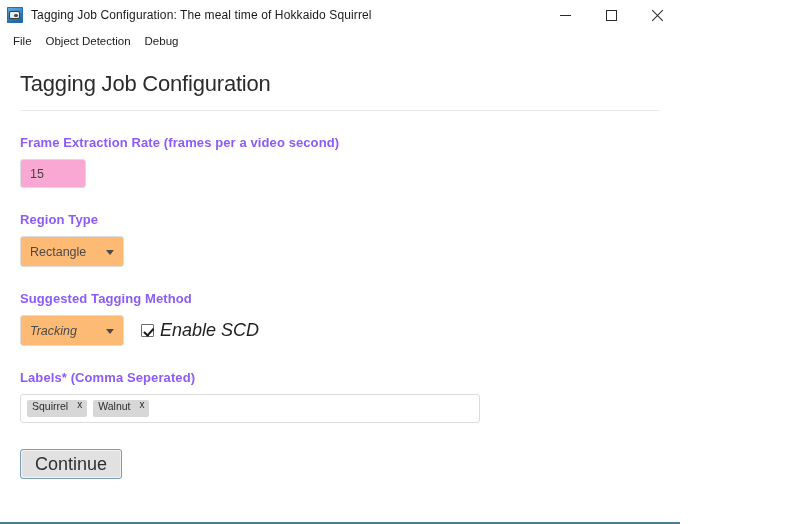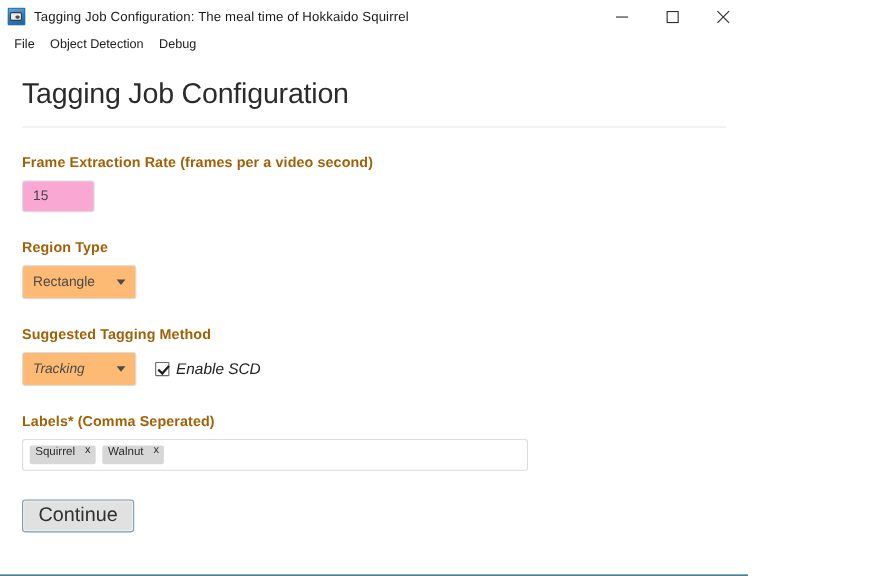--- a/index.html
+++ b/index.html
@@ -139,40 +139,40 @@
 
   
   .content {
     flex: 1 1 auto;
     background: #ffffff;
     padding: 0 20px;
     box-sizing: border-box;
     overflow: hidden;
   }
   .page-title {
-    font-size: 26px;
+    font-size: 22px;
     font-weight: 400;
     color: #2b2b2b;
     margin: 0;
     padding-top: 20px;
     letter-spacing: -0.2px;
     line-height: 1.15;
   }
   .divider {
     height: 1px;
     background: #e9eaec;
     margin: 14px 0 0 0;
     border: none;
   }
 
   .field-group { margin-top: 24px; }
   .field-label {
     font-size: 13px;
     font-weight: bold;
-    color: #a16207;
+    color: #8b5cf6;
     display: block;
     margin-bottom: 9px;
     letter-spacing: 0.1px;
   }
 
   .text-input {
     width: 66px;
     height: 29px;
     box-sizing: border-box;
     border: 1px solid #dcdcdc;
@@ -242,21 +242,21 @@
     position: absolute;
     left: 3.5px;
     top: 0.5px;
     width: 3.5px;
     height: 7.5px;
     border: solid #1c1c1c;
     border-width: 0 2px 2px 0;
     transform: rotate(42deg);
   }
   .checkbox-label {
-    font-size: 14px;
+    font-size: 18px;
     color: #222;
   }
 
   .tags-input {
     width: 460px;
     min-height: 29px;
     box-sizing: border-box;
     border: 1px solid #dcdcdc;
     border-radius: 3px;
     background: #ffffff;

